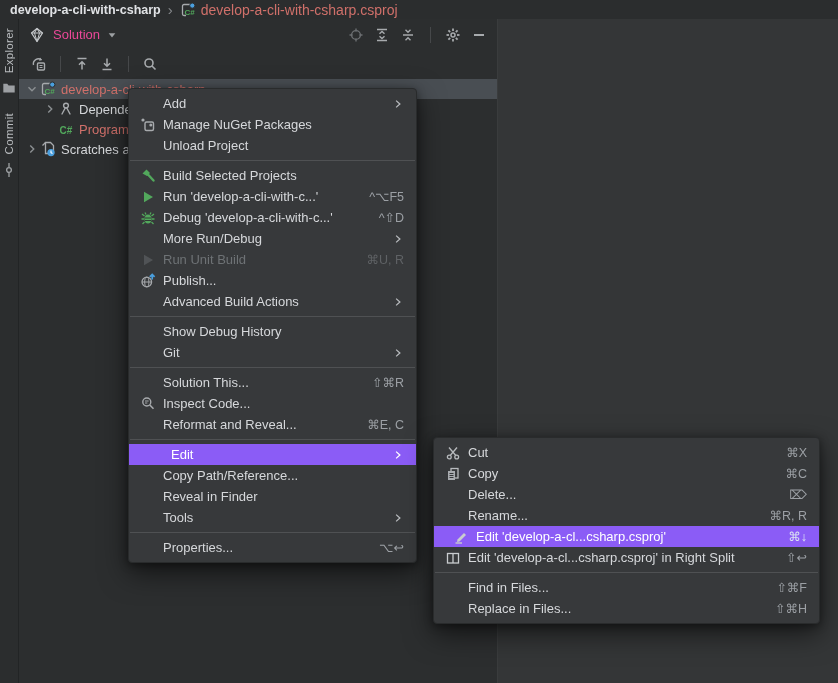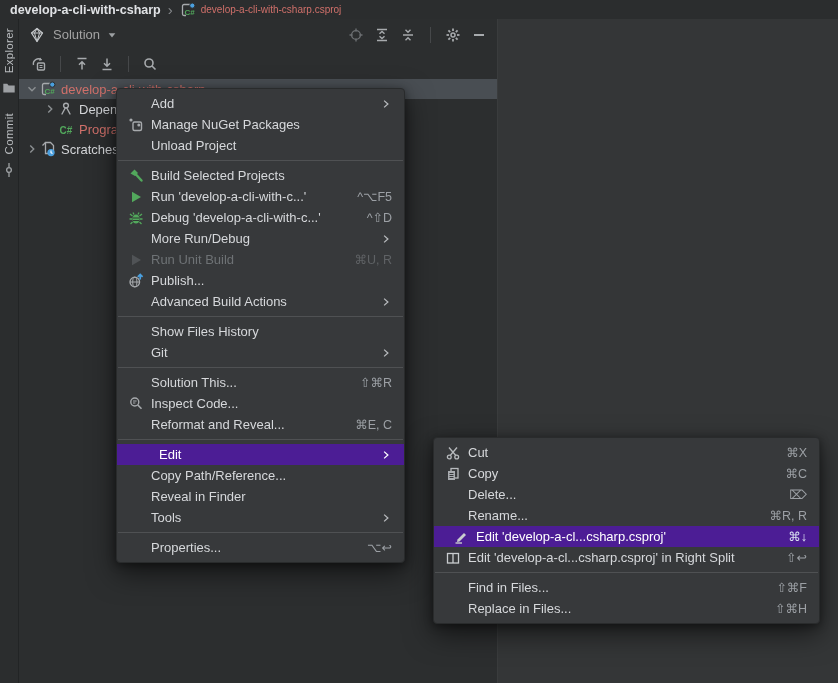--- a/index.html
+++ b/index.html
@@ -10,69 +10,69 @@
     -webkit-font-smoothing:antialiased;
   }
   
   .titlebar{
     position:absolute;top:0;left:0;width:838px;height:19px;
     background:#2B2D2E;display:flex;align-items:center;
     padding-left:10px;box-sizing:border-box;gap:5px;
   }
   .titlebar .proj{color:#E0E2E5;font-weight:bold;font-size:12.5px;}
   .titlebar .bc-chev{color:#85888B;font-size:15px;line-height:10px;margin:0 2px;font-weight:400;}
-  .titlebar .file{color:#D0706A;font-size:10px;}
+  .titlebar .file{color:#D0706A;font-size:14px;}
   
   .stripe{
     position:absolute;top:19px;left:0;width:19px;height:664px;
     background:#2B2D2E;border-right:1px solid #222425;box-sizing:border-box;
     display:flex;flex-direction:column;align-items:center;
   }
   .stripe-tab{display:flex;flex-direction:column;align-items:center;gap:7px;padding:9px 0 8px 0;cursor:default;}
   .stripe-label{
     writing-mode:vertical-rl;transform:rotate(180deg);
     color:#B7BABD;font-size:11.5px;letter-spacing:.3px;
   }
   
   .panel{
     position:absolute;top:19px;left:19px;width:479px;height:664px;
     background:#2C2E2F;border-right:1px solid #3A3C3D;box-sizing:border-box;
   }
   .panel-header{height:31px;display:flex;align-items:center;gap:6px;padding:0 10px;}
-  .panel-title{color:#a3a3a3;font-size:13px;margin-left:2px;}
+  .panel-title{color:#ec4899;font-size:13px;margin-left:2px;}
   .ph-spacer{flex:1;}
   .icon{display:inline-flex;align-items:center;justify-content:center;width:16px;height:16px;flex:none;}
   .tb-sep{width:1px;height:16px;background:#46484A;margin:0 4px;flex:none;}
   .panel-toolbar{height:27px;display:flex;align-items:center;gap:9px;padding:0 12px;}
   .hdr-icons{display:flex;align-items:center;gap:10px;}
   
   .tree{padding-top:2px;font-size:13px;}
   .tree-row{height:20px;display:flex;align-items:center;color:#D4D6D9;}
   .tree-row.selected{background:#494E53;}
   .tree-row .chev{width:17px;display:inline-flex;justify-content:center;flex:none;}
   .tree-row .icon{margin-right:5px;}
   .tree-label.salmon{color:#D0706A;}
   .ind0{padding-left:4px;} .ind1{padding-left:22px;}
   
   .menu{
     position:absolute;background:#37393B;border:1px solid #292B2C;border-radius:4px;
     box-shadow:0 10px 28px rgba(0,0,0,.55), 0 2px 8px rgba(0,0,0,.4);
     padding:4px 0;box-sizing:border-box;
   }
-  #context-menu{left:116px;top:88px;width:289px;z-index:10;}
+  #context-menu{left:128px;top:88px;width:289px;z-index:10;}
   #edit-submenu{left:433px;top:437px;width:387px;z-index:11;}
   .menu-item{
     height:21px;display:flex;align-items:center;
     padding:0 12px 0 10px;font-size:13px;color:#D6D8DB;white-space:nowrap;cursor:default;
   }
   .mi-icon{width:17px;height:16px;margin-right:7px;display:inline-flex;align-items:center;justify-content:center;flex:none;}
   .mi-label{flex:1;overflow:hidden;}
   .mi-shortcut{color:#9CA0A5;margin-left:36px;font-size:12.5px;}
   .mi-arrow{width:13px;display:inline-flex;justify-content:flex-end;margin-left:10px;color:#B8BBBE;}
-  .menu-item.highlighted{background:#4c1d95;color:#FFFFFF;padding-left:18px;}
+  .menu-item.highlighted{background:#8b5cf6;color:#FFFFFF;padding-left:18px;}
   .menu-item.highlighted .mi-shortcut{color:#DCE3F2;}
   .menu-item.highlighted .mi-arrow{color:#FFFFFF;}
   .menu-item.disabled{color:#6E7275;}
   .menu-item.disabled .mi-shortcut{color:#5F6265;}
   .menu-item.disabled .mi-icon{opacity:.5;}
   .menu-sep{height:1px;background:#4F5153;margin:4px 1px;}
   svg{display:block;}
 </style>
 </head>
 <body>
@@ -345,21 +345,21 @@
       <span class="mi-label">Advanced Build Actions</span>
       <span class="mi-arrow">
         <svg width="12" height="12" viewBox="0 0 16 16">
           <path d="M5.5 3.5 L10.5 8 L5.5 12.5" fill="none" stroke="currentColor" stroke-width="1.7"></path>
         </svg>
       </span>
     </div>
     <div class="menu-sep"></div>
     <div class="menu-item">
       <span class="mi-icon"></span>
-      <span class="mi-label">Show Files History</span>
+      <span class="mi-label">Show Debug History</span>
     </div>
     <div class="menu-item">
       <span class="mi-icon"></span>
       <span class="mi-label">Git</span>
       <span class="mi-arrow">
         <svg width="12" height="12" viewBox="0 0 16 16">
           <path d="M5.5 3.5 L10.5 8 L5.5 12.5" fill="none" stroke="currentColor" stroke-width="1.7"></path>
         </svg>
       </span>
     </div>

